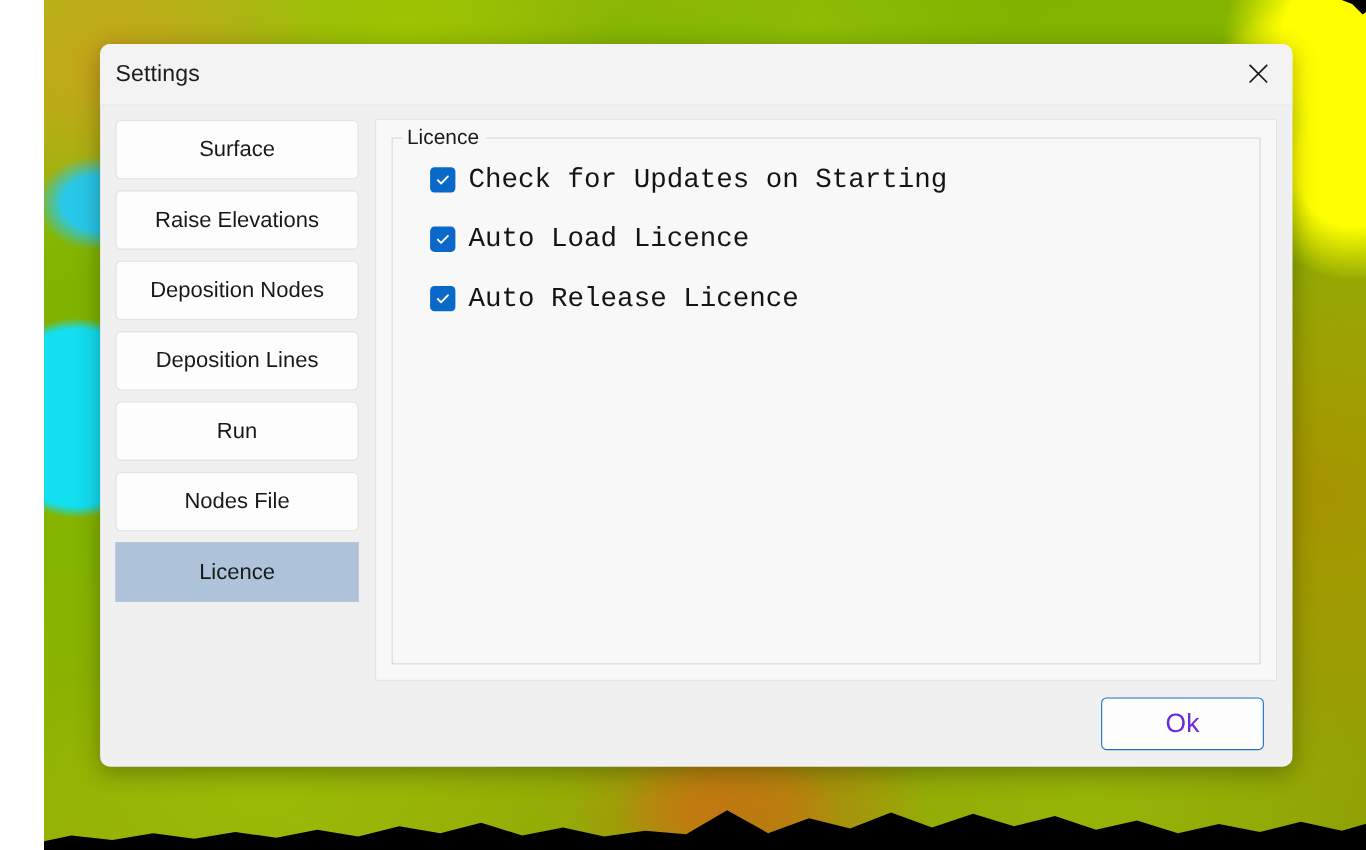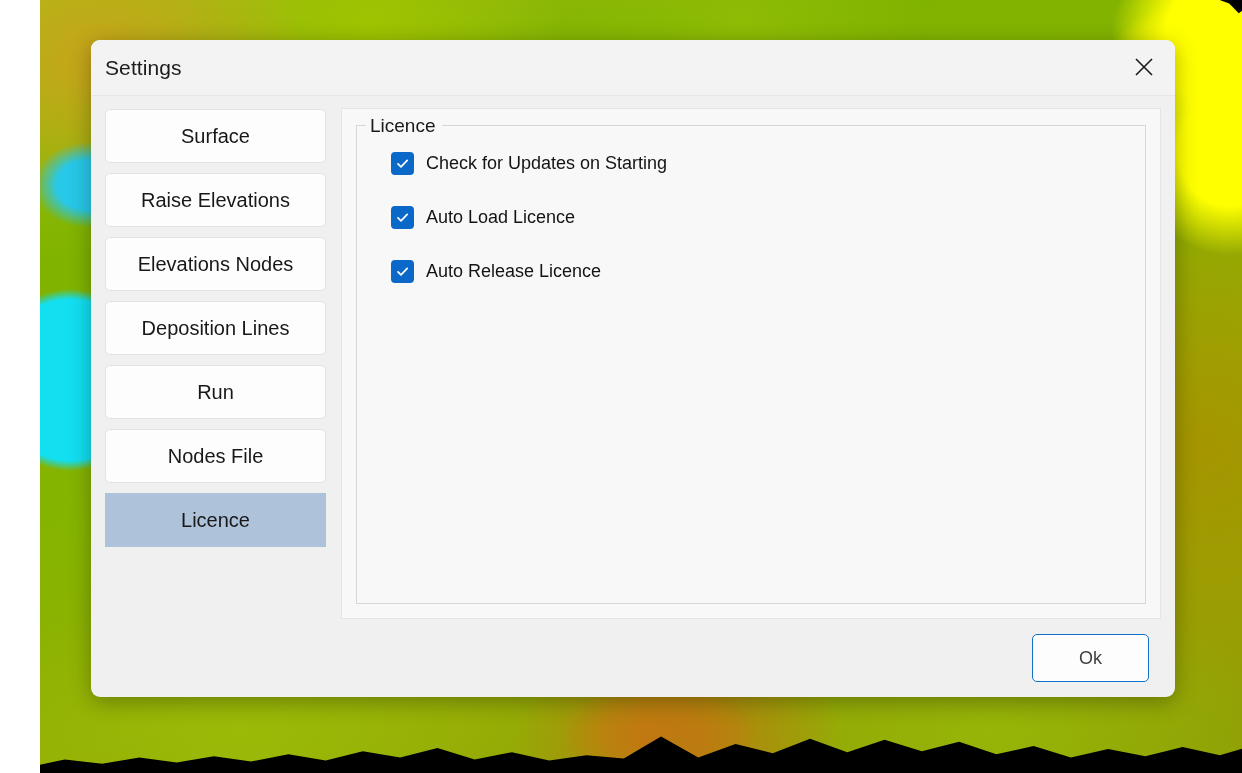--- a/index.html
+++ b/index.html
@@ -213,44 +213,45 @@
     height: 23px;
     border-radius: 4px;
     background: #0a69c8;
     display: flex;
     align-items: center;
     justify-content: center;
     margin-right: 12px;
   }
   .checkbox-box svg { display: block; }
   .checkbox-label {
-    font-size: 18px;
+    font-size: 25px;
     color: #141414;
     white-space: nowrap;
+    font-family: Liberation Mono, monospace;
   }
 
   
   #dialog-footer {
     flex: 0 0 auto;
     height: 78px;
     display: flex;
     align-items: center;
     justify-content: flex-end;
     padding-right: 26px;
     gap: 22px;
   }
   .footer-button {
-    width: 117px;
+    width: 148px;
     height: 48px;
     background: #fdfdfd;
     border: 1px solid #1272c8;
     border-radius: 5px;
     font-family: "Liberation Sans", sans-serif;
-    font-size: 18px;
-    color: #404040;
+    font-size: 24px;
+    color: #6d28d9;
     cursor: pointer;
   }
 </style>
 </head>
 <body>
 
 <div id="desktop">
 
   <div id="terrain"></div>
   <div id="edge-right"></div>
@@ -272,21 +273,21 @@
     <div id="dialog-body">
 
       <div id="sidebar">
         <div class="nav-button">
           <span>Surface</span>
         </div>
         <div class="nav-button">
           <span>Raise Elevations</span>
         </div>
         <div class="nav-button">
-          <span>Elevations Nodes</span>
+          <span>Deposition Nodes</span>
         </div>
         <div class="nav-button">
           <span>Deposition Lines</span>
         </div>
         <div class="nav-button">
           <span>Run</span>
         </div>
         <div class="nav-button">
           <span>Nodes File</span>
         </div>

